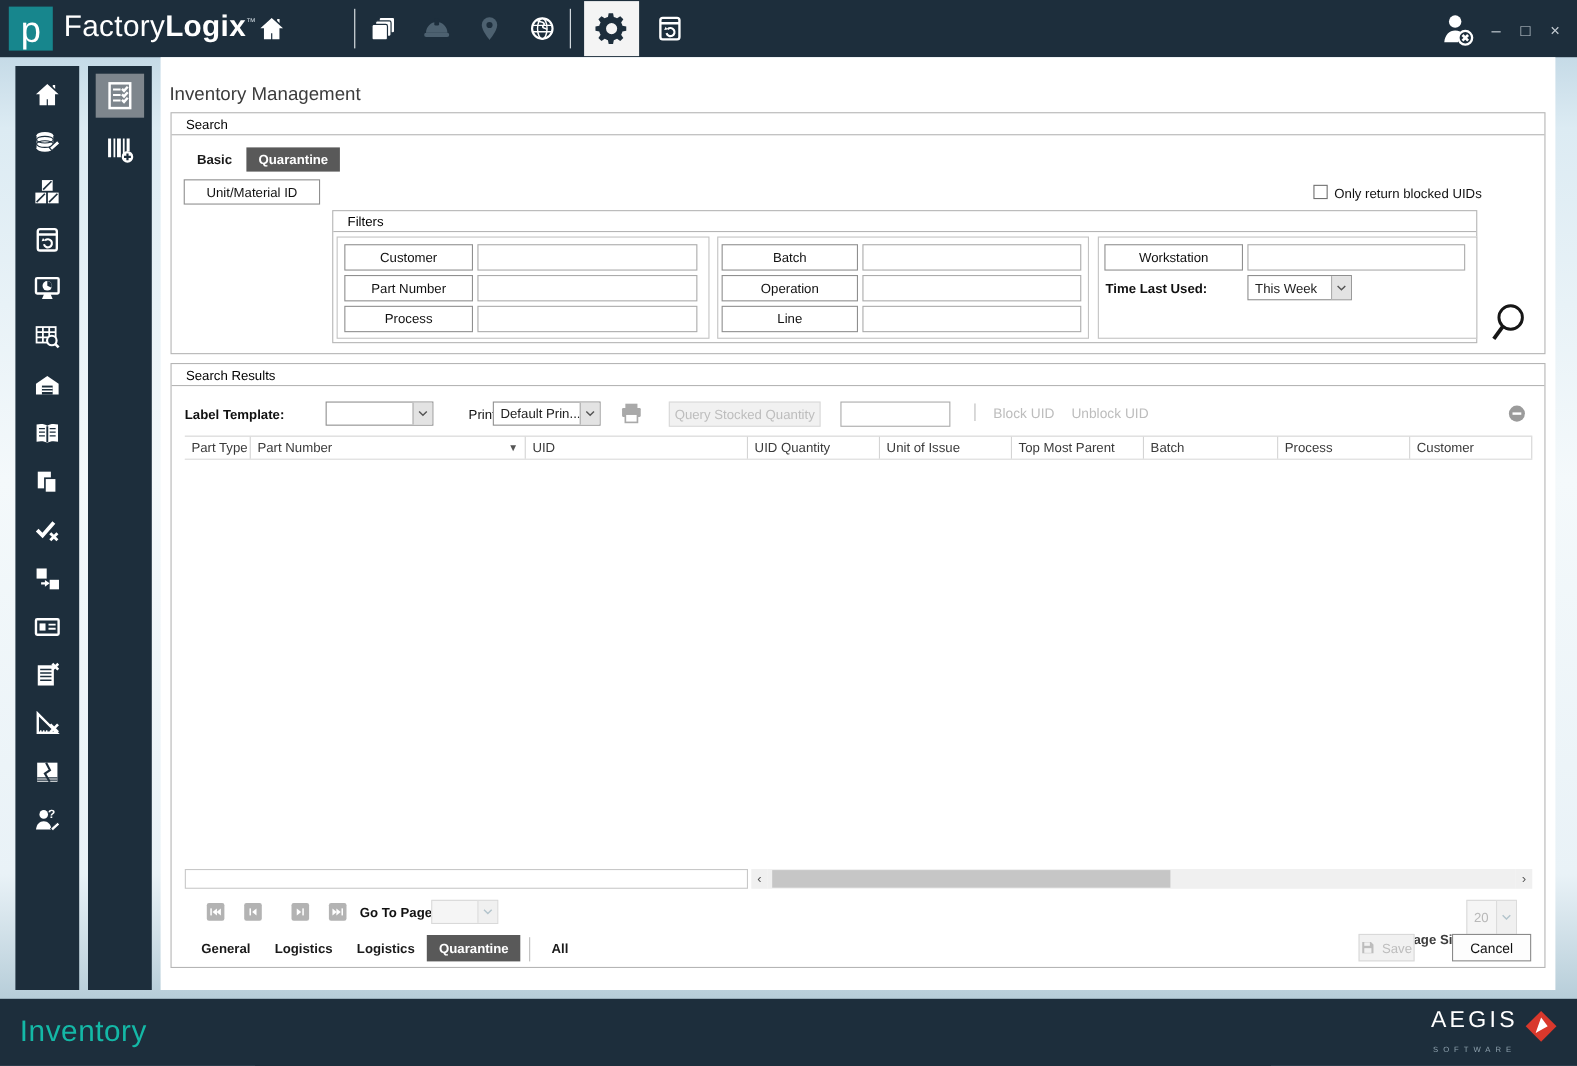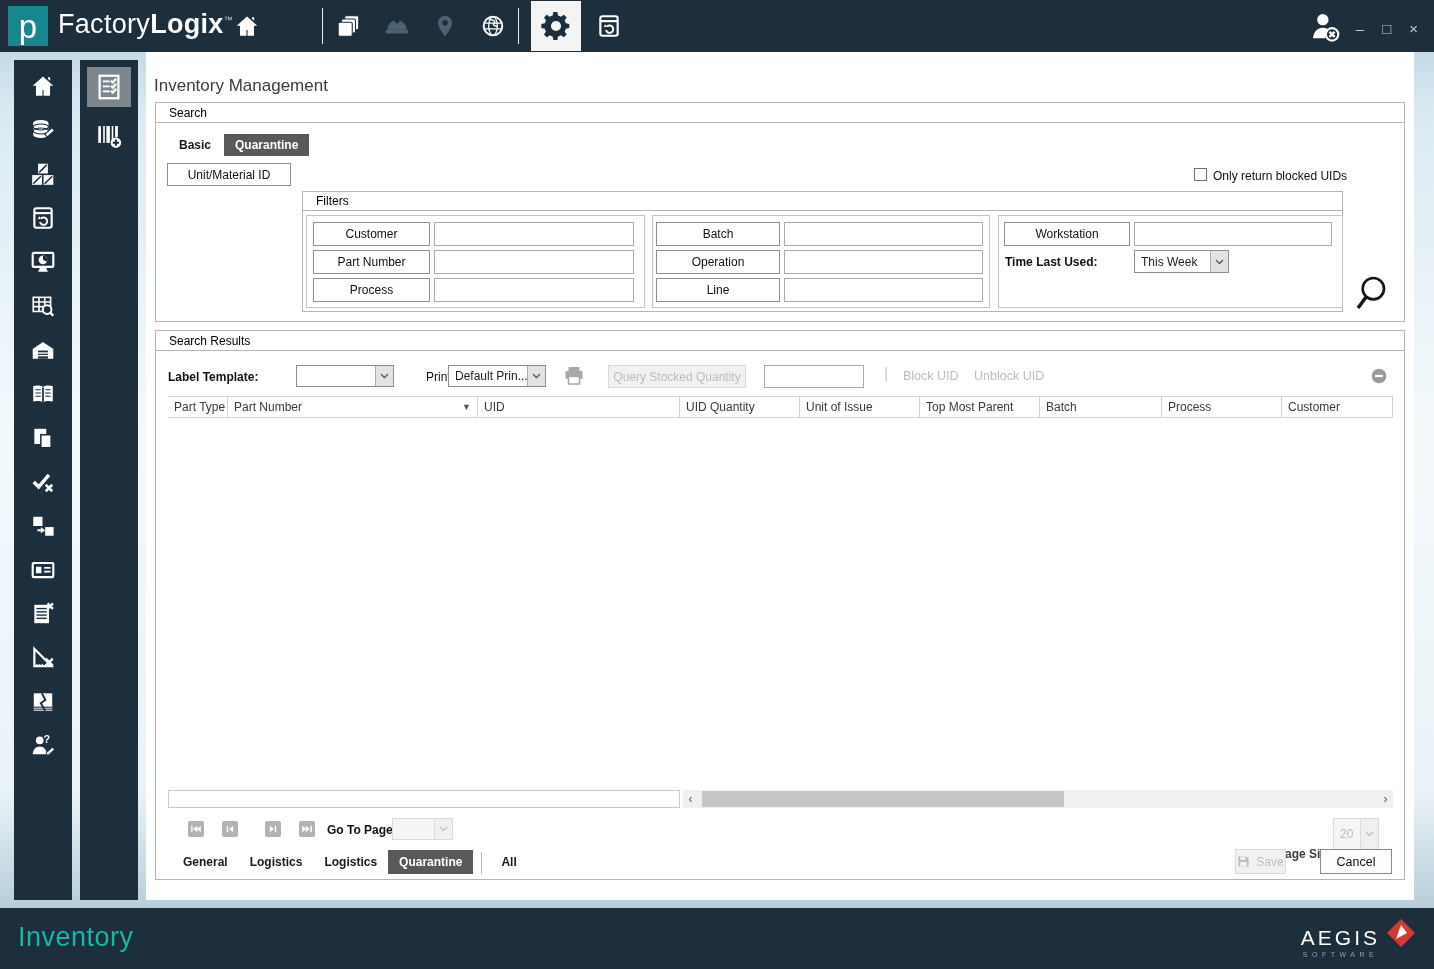--- a/index.html
+++ b/index.html
@@ -91,21 +91,21 @@
 
   .savebtn { position:absolute; left:1235px; top:849px; width:51px; height:25px; }
   .cancelbtn { position:absolute; left:1320px; top:849px; width:72px; height:25px;
     background:#fdfdfd; border:1px solid #8a8a8a; font-size:12.5px; color:#111;
     display:flex; align-items:center; justify-content:center; }
 
   
   .footer { position:absolute; left:0; bottom:0; width:1434px; height:61px; background:#1d2e3c; }
   .foot-title { position:absolute; left:18px; top:14px; font-size:27px; font-weight:300; color:#14b8a6; letter-spacing:.5px; }
   .aegis { position:absolute; right:16px; top:8px; display:flex; flex-direction:column; align-items:flex-start; }
-  .aegis-row { display:flex; align-items:flex-end; }
+  .aegis-row { display:flex; align-items:flex-start; }
   .aegis-txt { color:#fff; font-size:21px; letter-spacing:3px; font-weight:400; }
   .aegis-sub { color:#8fa2ae; font-size:7px; letter-spacing:4.5px; margin-top:1px; margin-left:2px; }
   .searchicon { position:absolute; left:1352px; top:272px; }
 </style>
 </head>
 <body>
 
 <div class="stage">
 
   <div class="topbar">

